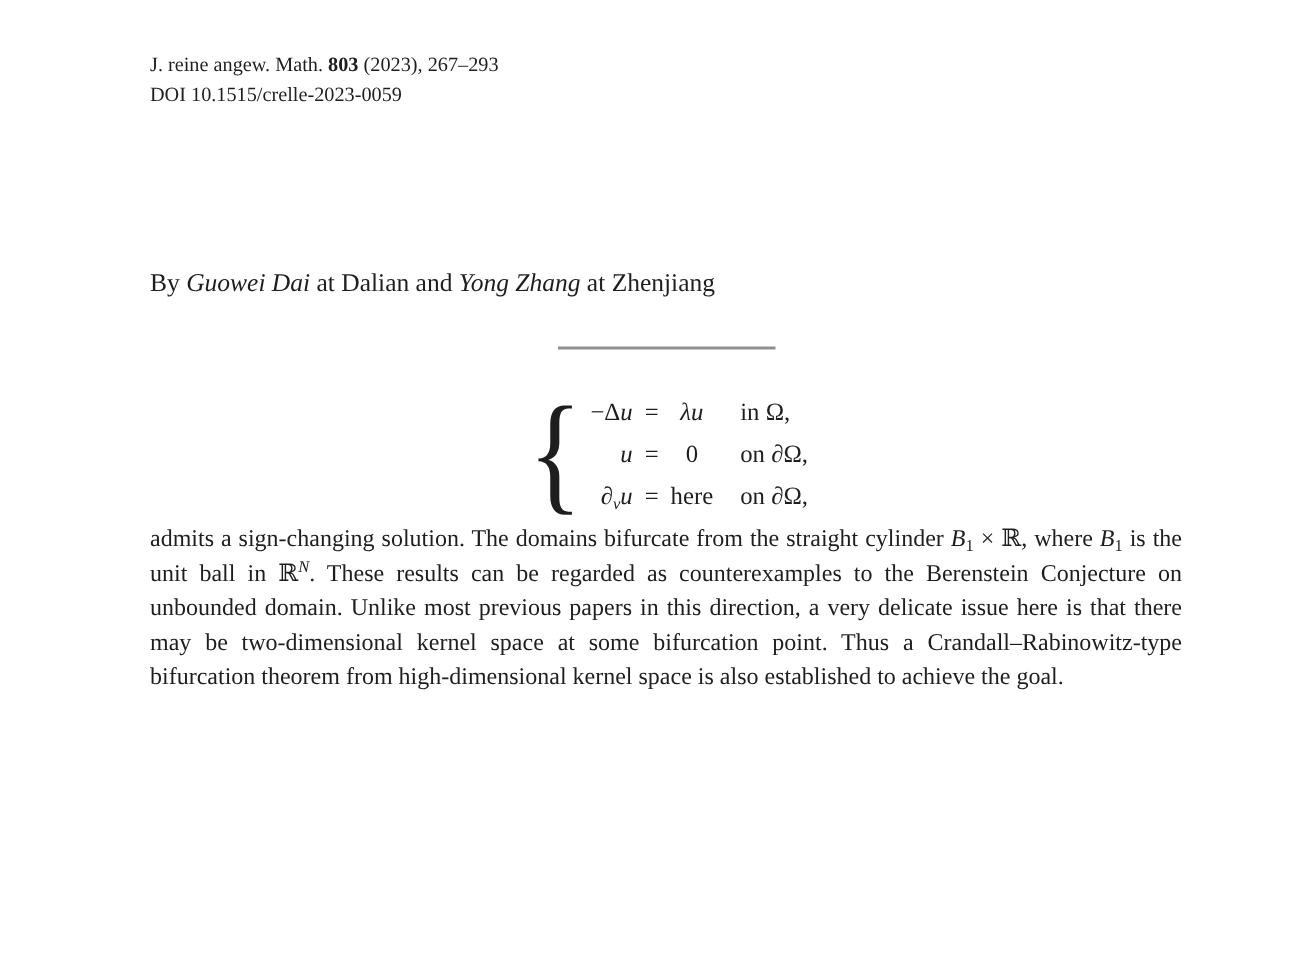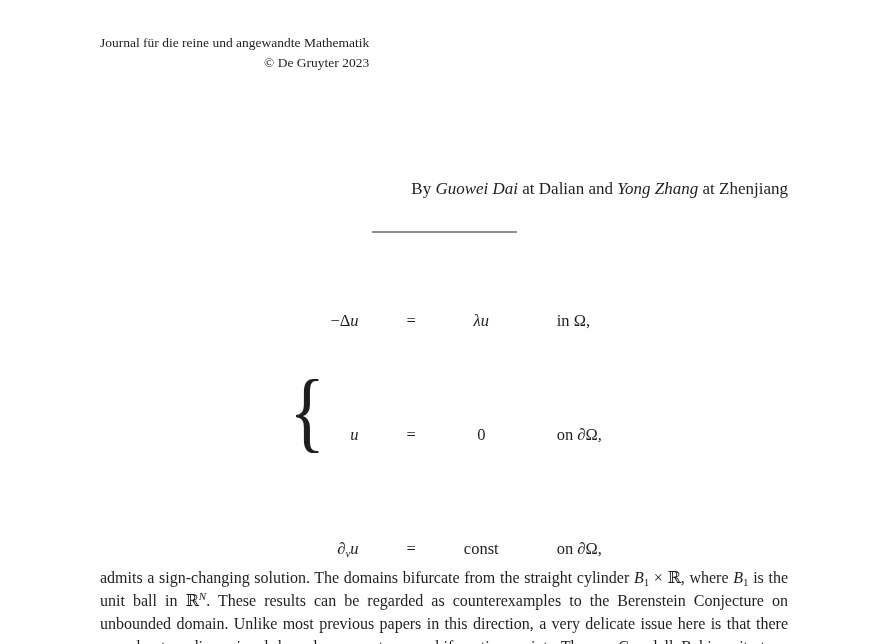--- a/index.html
+++ b/index.html
@@ -31,21 +31,21 @@
   .title {
     margin-top: 104px;
     text-align: center;
     font-size: 32px;
     line-height: 43px;
     font-weight: 400;
   }
   
   .byline {
     margin-top: 19px;
-    text-align: right;
+    text-align: left;
     font-size: 17px;
     line-height: 23px;
   }
   
   .rule {
     width: 145px;
     height: 2px;
     background: #8f8f8f;
     margin: 31px auto 0 auto;
   }
@@ -74,37 +74,36 @@
     line-height: 84px;
     font-weight: 400;
     color: #1e1e1e;
     transform: scaleX(0.85);
     margin-right: 2px;
   }
   .eq-grid {
     display: grid;
     grid-template-columns: max-content max-content max-content max-content;
     align-items: baseline;
-    gap: 40px;
   }
   .eq-cell { line-height: 28px; }
   .eq-lhs { text-align: right; }
   .eq-sign { margin: 0 8px; }
   .eq-rhs { text-align: center; }
-  .eq-cond { margin-left: 18px; text-align: left; margin-top: 46px; }
+  .eq-cond { margin-left: 18px; text-align: left; }
 </style>
 </head>
 <body>
 
 <div class="page">
 
   <div class="header">
-    <div class="header-right">
-      <div>Journal für die reine und angewandte Mathematik</div>
-      <div>© De Gruyter 2023</div>
+    <div class="header-left">
+      <div><span>J. reine angew. Math. </span><span class="bold">803</span><span> (2023), 267–293</span></div>
+      <div>DOI 10.1515/crelle-2023-0059</div>
     </div>
   </div>
 
   <h1 class="title">
   </h1>
 
   <div class="byline"><span>By </span><span class="it">Guowei Dai</span><span> at Dalian and </span><span class="it">Yong Zhang</span><span> at Zhenjiang</span></div>
 
   <div class="rule"></div>
 
@@ -118,21 +117,21 @@
         <span class="eq-cell eq-rhs it">λu</span>
         <span class="eq-cell eq-cond">in Ω,</span>
 
         <span class="eq-cell eq-lhs it">u</span>
         <span class="eq-cell eq-sign">=</span>
         <span class="eq-cell eq-rhs">0</span>
         <span class="eq-cell eq-cond">on ∂Ω,</span>
 
         <span class="eq-cell eq-lhs"><span class="it">∂</span><span class="sub it">ν</span><span class="it">u</span></span>
         <span class="eq-cell eq-sign">=</span>
-        <span class="eq-cell eq-rhs">const</span>
+        <span class="eq-cell eq-rhs">here</span>
         <span class="eq-cell eq-cond">on ∂Ω,</span>
       </div>
     </div>
 
     <p class="p2"><span>admits a sign-changing solution. The domains bifurcate from the straight cylinder </span><span class="it">B</span><span class="sub" style="font-style:normal">1</span><span> × ℝ, where </span><span class="it">B</span><span class="sub" style="font-style:normal">1</span><span> is the unit ball in ℝ</span><span class="sup it">N</span><span>. These results can be regarded as counterexamples to the Berenstein Conjecture on unbounded domain. Unlike most previous papers in this direction, a very delicate issue here is that there may be two-dimensional kernel space at some bifurcation point. Thus a Crandall–Rabinowitz-type bifurcation theorem from high-dimensional kernel space is also established to achieve the goal.</span></p>
   </div>
 
 </div>
 
 </body></html>

